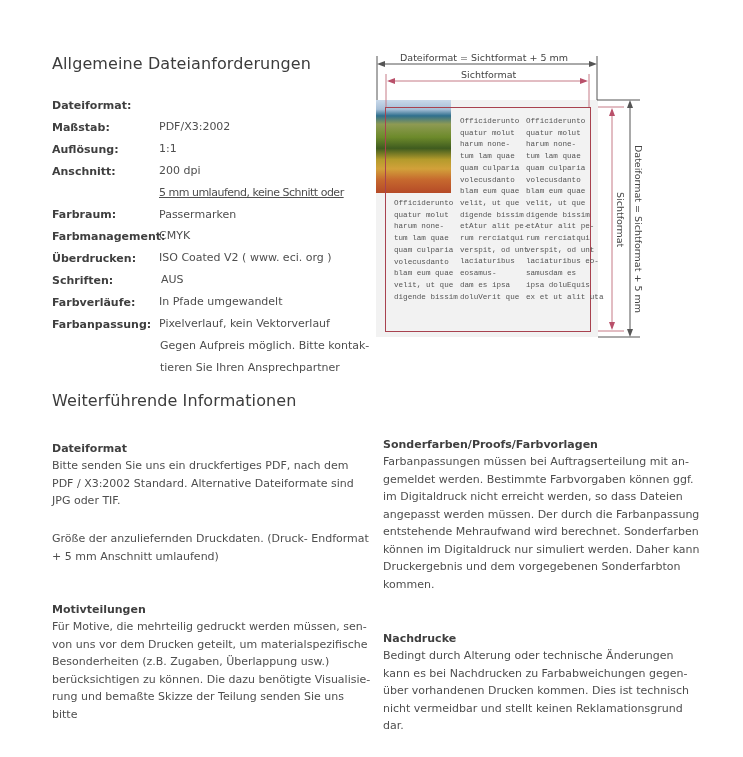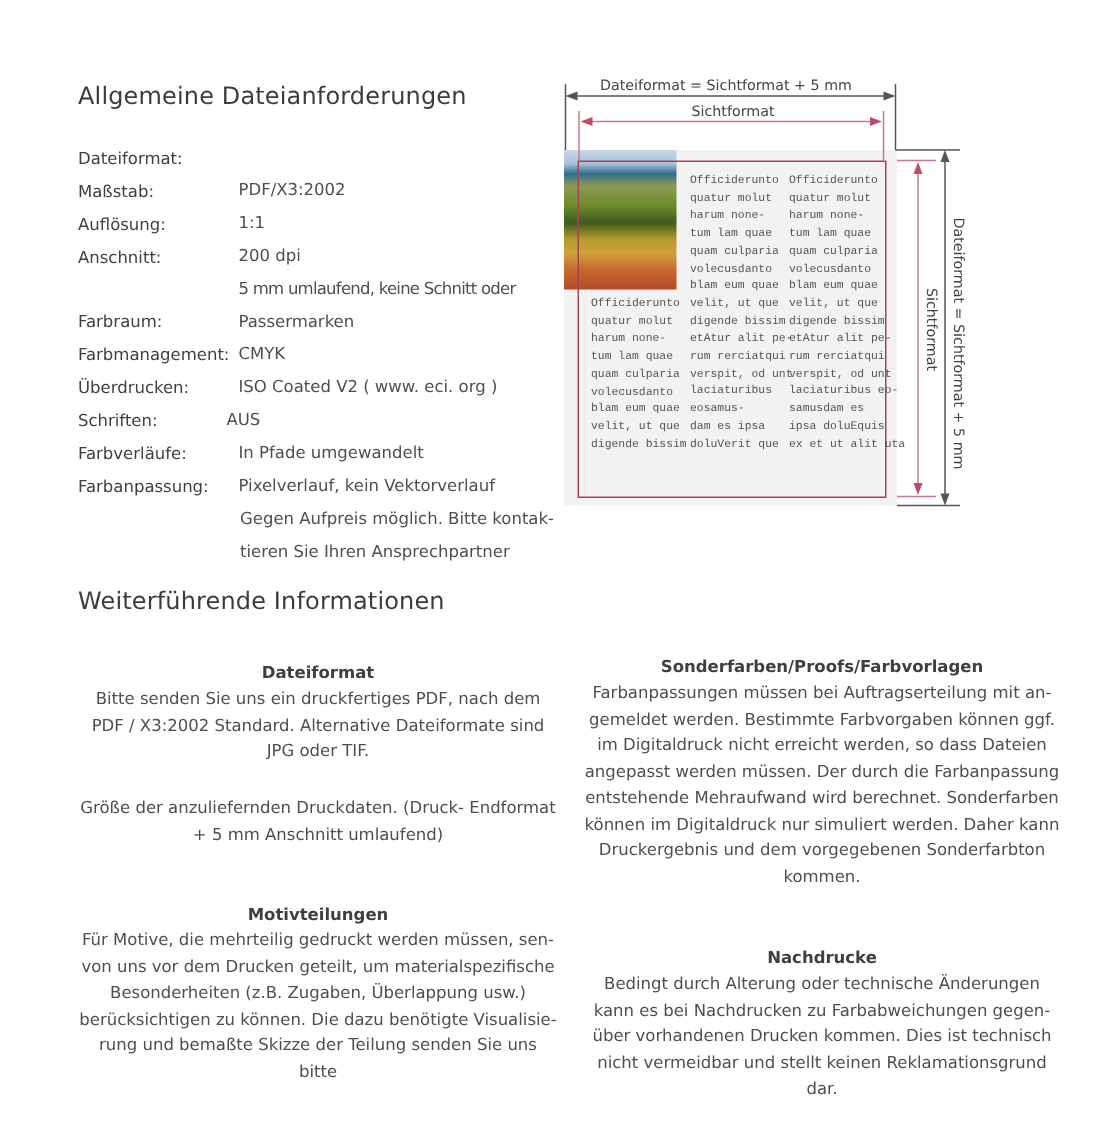--- a/index.html
+++ b/index.html
@@ -3,25 +3,25 @@
 <meta charset="utf-8">
 <style>
   html, body { margin:0; padding:0; }
   body {
     width:743px; height:757px; background:#ffffff; position:relative; overflow:hidden;
     font-family: "DejaVu Sans", "Liberation Sans", sans-serif; color:#4a4a4a;
   }
   .abs { position:absolute; }
   .h2 { font-size:16px; color:#3c3c3c; letter-spacing:0.1px; }
   .spec-row { position:absolute; left:52px; font-size:11px; height:20px; line-height:20px; }
-  .spec-label { position:absolute; left:0; font-weight:normal; color:#3f3f3f; white-space:nowrap; }
+  .spec-label { position:absolute; left:0; font-weight:bold; color:#3f3f3f; white-space:nowrap; }
   .spec-value { position:absolute; left:107px; color:#4e4e4e; white-space:nowrap;margin-top:21px; }
   .sec-title { font-weight:bold; font-size:11px; color:#3f3f3f; margin:0; line-height:17px; }
   .sec-body { font-size:11px; color:#4e4e4e; margin:0; line-height:17.5px; }
-  .block { position:absolute;text-align:center; }
+  .block { position:absolute; }
   .doc-bg { background:#f2f2f2; }
   .frame { border:1.5px solid #a8424f; box-sizing:border-box; }
   .col-text { position:absolute; font-size:7.6px; line-height:11.7px; color:#555; white-space:pre;font-family:Liberation Mono, monospace; }
   .dim-label { font-size:9.5px; color:#444; white-space:nowrap; }
   .photo {
     background: linear-gradient(180deg, #c9d9ea 0%, #a7bfd7 10%, #2f6f8d 17%, #8e9a53 26%, #6d8a2b 40%, #3f5c1f 52%, #b49b2c 64%, #d2a13a 74%, #c6682e 86%, #b54a27 100%);
   }
 </style>
 </head>
 <body>
@@ -36,36 +36,36 @@
   <div class="spec-row" style="top:118px;">
     <span class="spec-label">Maßstab:</span>
     <span class="spec-value">1:1</span>
   </div>
   <div class="spec-row" style="top:140px;">
     <span class="spec-label">Auflösung:</span>
     <span class="spec-value">200 dpi</span>
   </div>
   <div class="spec-row" style="top:162px;">
     <span class="spec-label">Anschnitt:</span>
-    <span class="spec-value" style="letter-spacing:-0.5px;">5 mm umlaufend, keine Schnitt oder</span>
+    <span class="spec-value" style="letter-spacing:-0.5px;text-decoration:underline;">5 mm umlaufend, keine Schnitt oder</span>
   </div>
   <div class="spec-row" style="top:184px;">
     <span class="spec-value">Passermarken</span>
   </div>
   <div class="spec-row" style="top:205px;">
     <span class="spec-label">Farbraum:</span>
     <span class="spec-value">CMYK</span>
   </div>
   <div class="spec-row" style="top:227px;">
     <span class="spec-label">Farbmanagement:</span>
     <span class="spec-value">ISO Coated V2 ( www. eci. org )</span>
   </div>
   <div class="spec-row" style="top:249px;">
     <span class="spec-label">Überdrucken:</span>
-    <span class="spec-value" style="left:99px;">AUS</span>
+    <span class="spec-value" style="left:109px;">AUS</span>
   </div>
   <div class="spec-row" style="top:271px;">
     <span class="spec-label">Schriften:</span>
     <span class="spec-value">In Pfade umgewandelt</span>
   </div>
   <div class="spec-row" style="top:293px;">
     <span class="spec-label">Farbverläufe:</span>
     <span class="spec-value">Pixelverlauf, kein Vektorverlauf</span>
   </div>
   <div class="spec-row" style="top:315px;">

